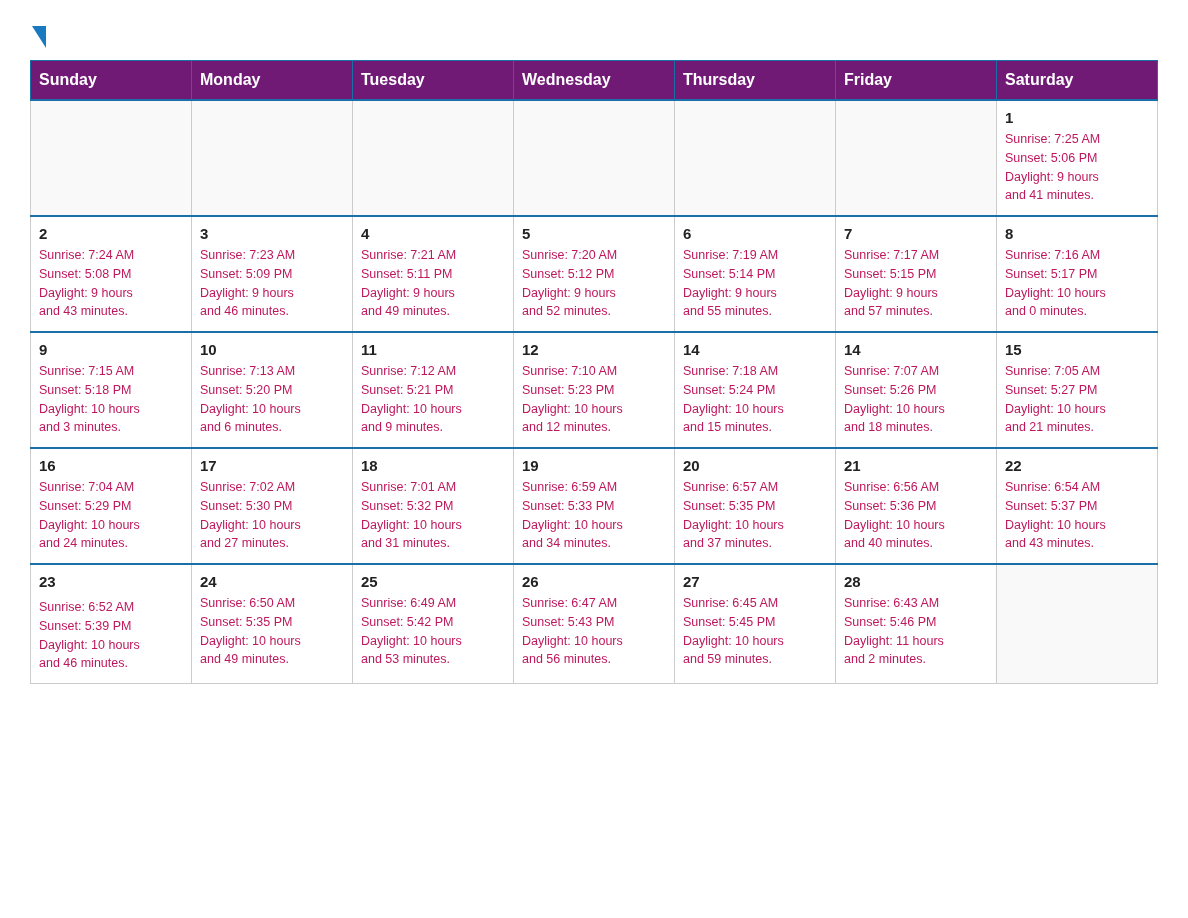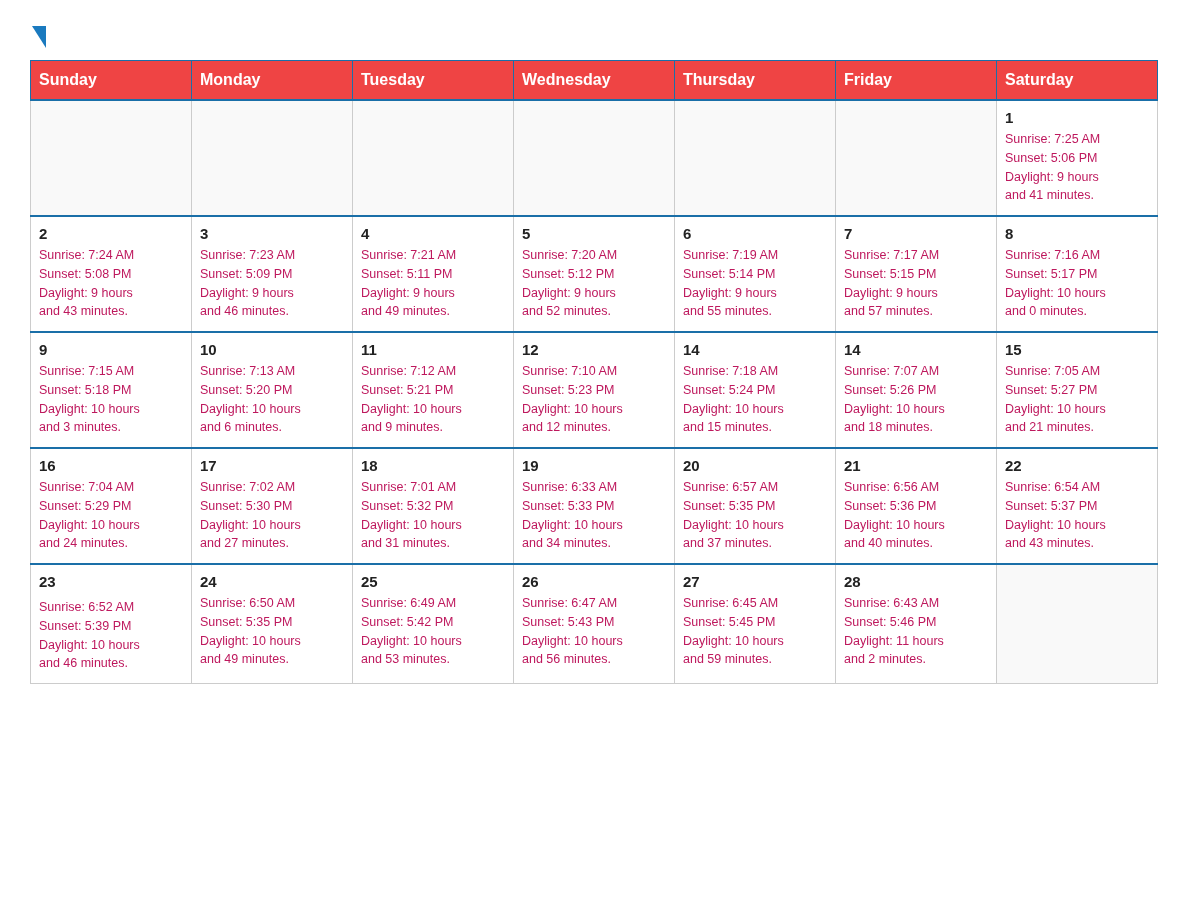--- a/index.html
+++ b/index.html
@@ -57,21 +57,21 @@
       font-size: 22px;
       color: #444;
       margin-top: 4px;
     }
     .calendar {
       width: 100%;
       border-collapse: collapse;
       border: 1px solid #aaa;
     }
     .calendar th {
-      background-color: #ef4444;
+      background-color: #701a75;
       color: #fff;
       padding: 10px 8px;
       font-size: 16px;
       font-weight: bold;
       text-align: left;
       border: 1px solid #1a6fa8;
     }
     .calendar td {
       width: calc(100% / 7);
       vertical-align: top;
@@ -264,21 +264,21 @@
         </td>
         <td>
           <span class="day-number">18</span>
           <div class="day-info" style="white-space: pre-line;">Sunrise: 7:01 AM
 Sunset: 5:32 PM
 Daylight: 10 hours
 and 31 minutes.</div>
         </td>
         <td>
           <span class="day-number">19</span>
-          <div class="day-info" style="white-space: pre-line;">Sunrise: 6:33 AM
+          <div class="day-info" style="white-space: pre-line;">Sunrise: 6:59 AM
 Sunset: 5:33 PM
 Daylight: 10 hours
 and 34 minutes.</div>
         </td>
         <td>
           <span class="day-number">20</span>
           <div class="day-info" style="white-space: pre-line;">Sunrise: 6:57 AM
 Sunset: 5:35 PM
 Daylight: 10 hours
 and 37 minutes.</div>

